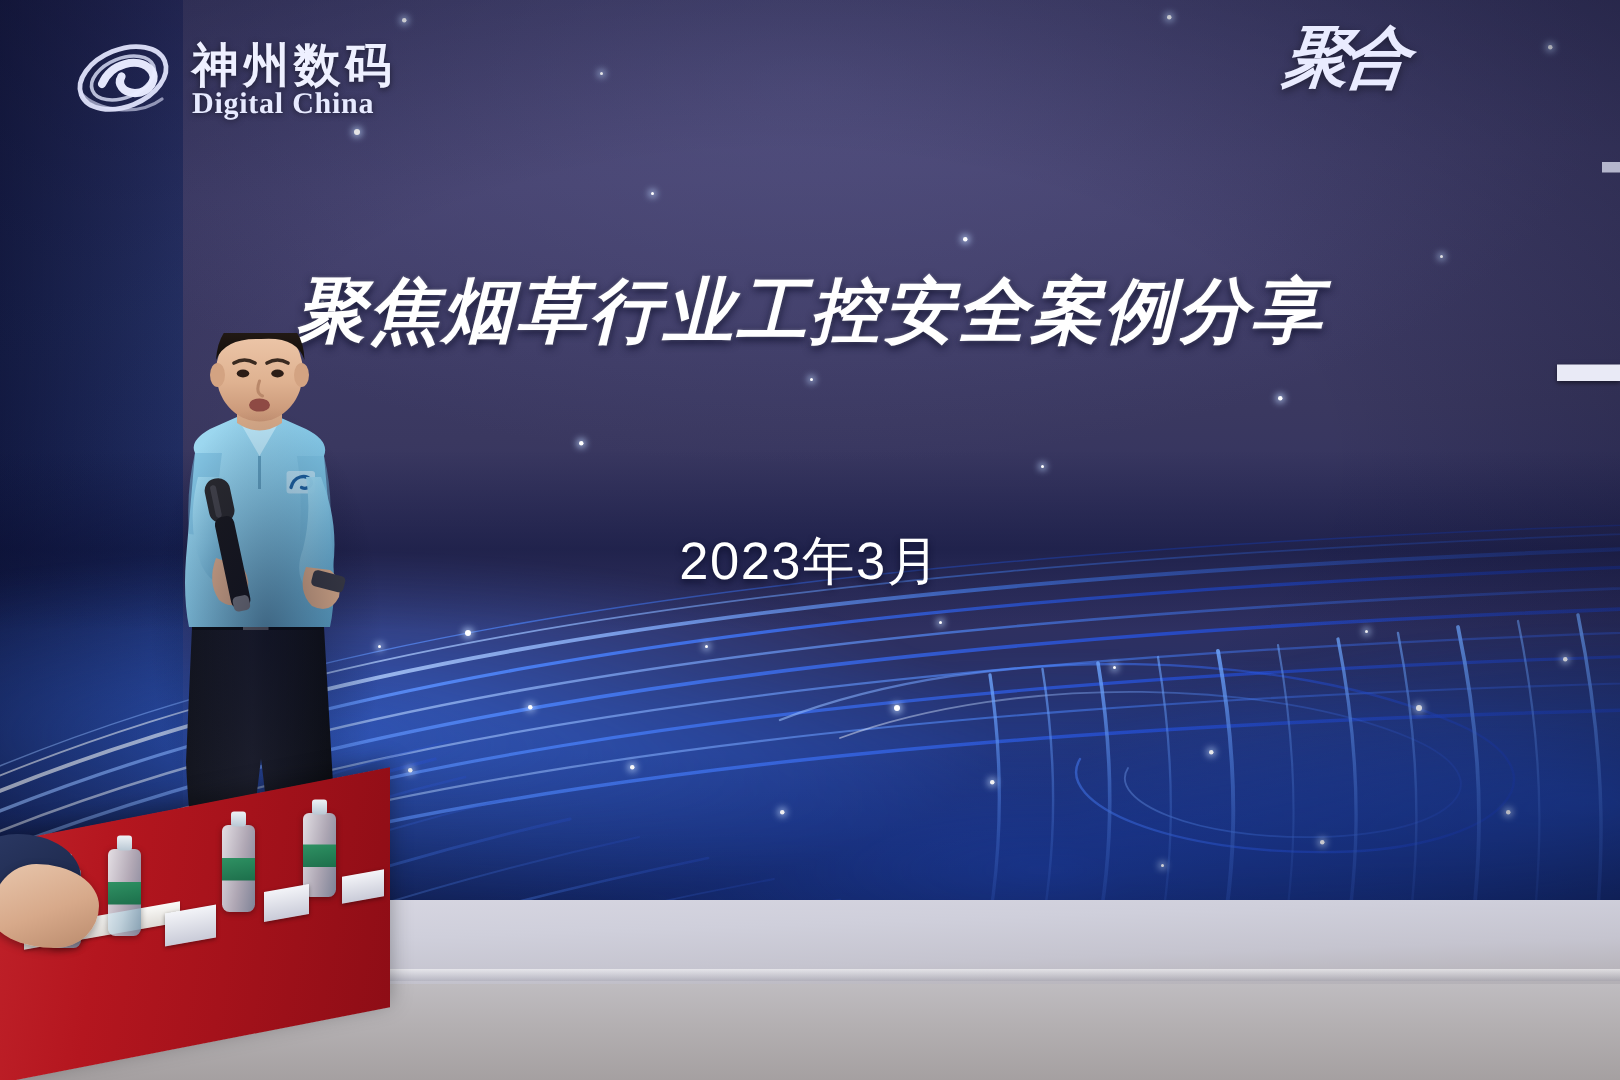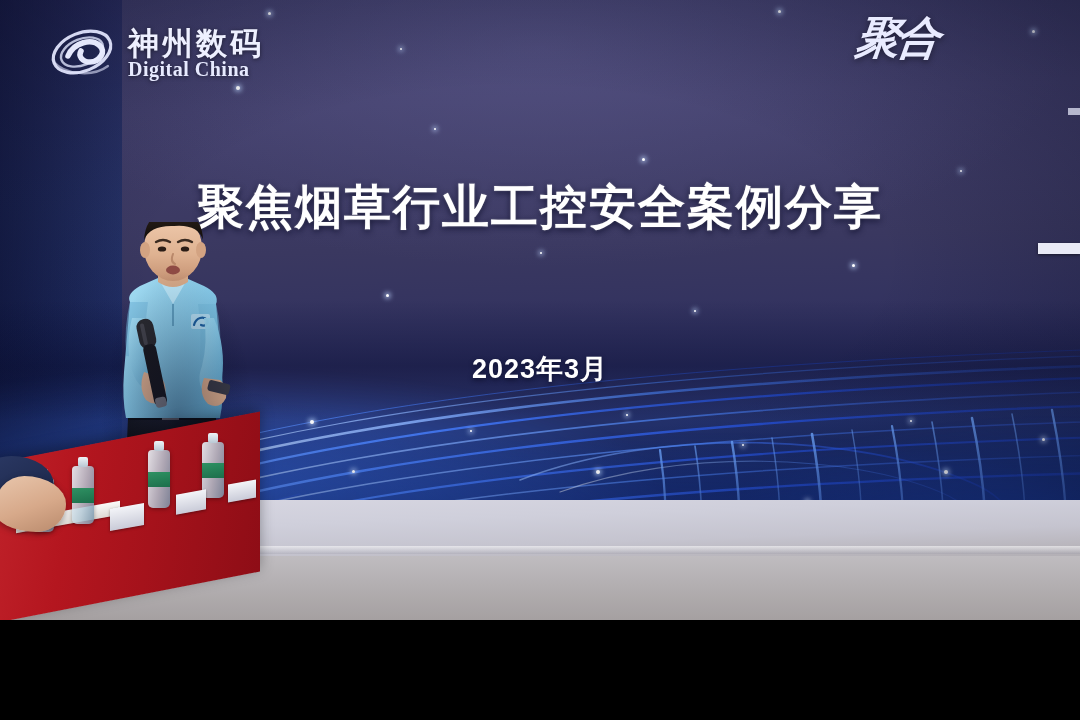--- a/index.html
+++ b/index.html
@@ -3,21 +3,21 @@
 <meta charset="utf-8">
 <style>
   html, body {
     margin: 0;
     padding: 0;
     background: #000;
   }
   #stage {
     position: relative;
     width: 1080px;
-    height: 620px;
+    height: 720px;
     overflow: hidden;
     font-family: "Liberation Sans", "DejaVu Sans", sans-serif;
     background: #1d4ed8;
   }
 
   
   .screen {
     position: absolute;
     inset: 0;
     background:
@@ -91,28 +91,29 @@
     position: absolute;
     left: 0; right: 0;
     top: 176px;
     text-align: center;
     font-size: 47px;
     font-weight: 700;
     letter-spacing: 2px;
     color: #ffffff;
     text-shadow: 0 2px 6px rgba(10,12,40,.85), 0 0 2px rgba(255,255,255,.4);
     white-space: nowrap;
+    font-style: italic;
   }
   .date-line {
     position: absolute;
     left: 0; right: 0;
     top: 351px;
     text-align: center;
-    font-size: 27px;
-    font-weight: 700;
+    font-size: 35px;
+    font-weight: 400;
     color: #ffffff;
     letter-spacing: 1px;
     text-shadow: 0 2px 5px rgba(10,12,40,.8);
   }
   .company-line {
     position: absolute;
     left: 0; right: 0;
     top: 455px;
     text-align: center;
     font-size: 31px;

